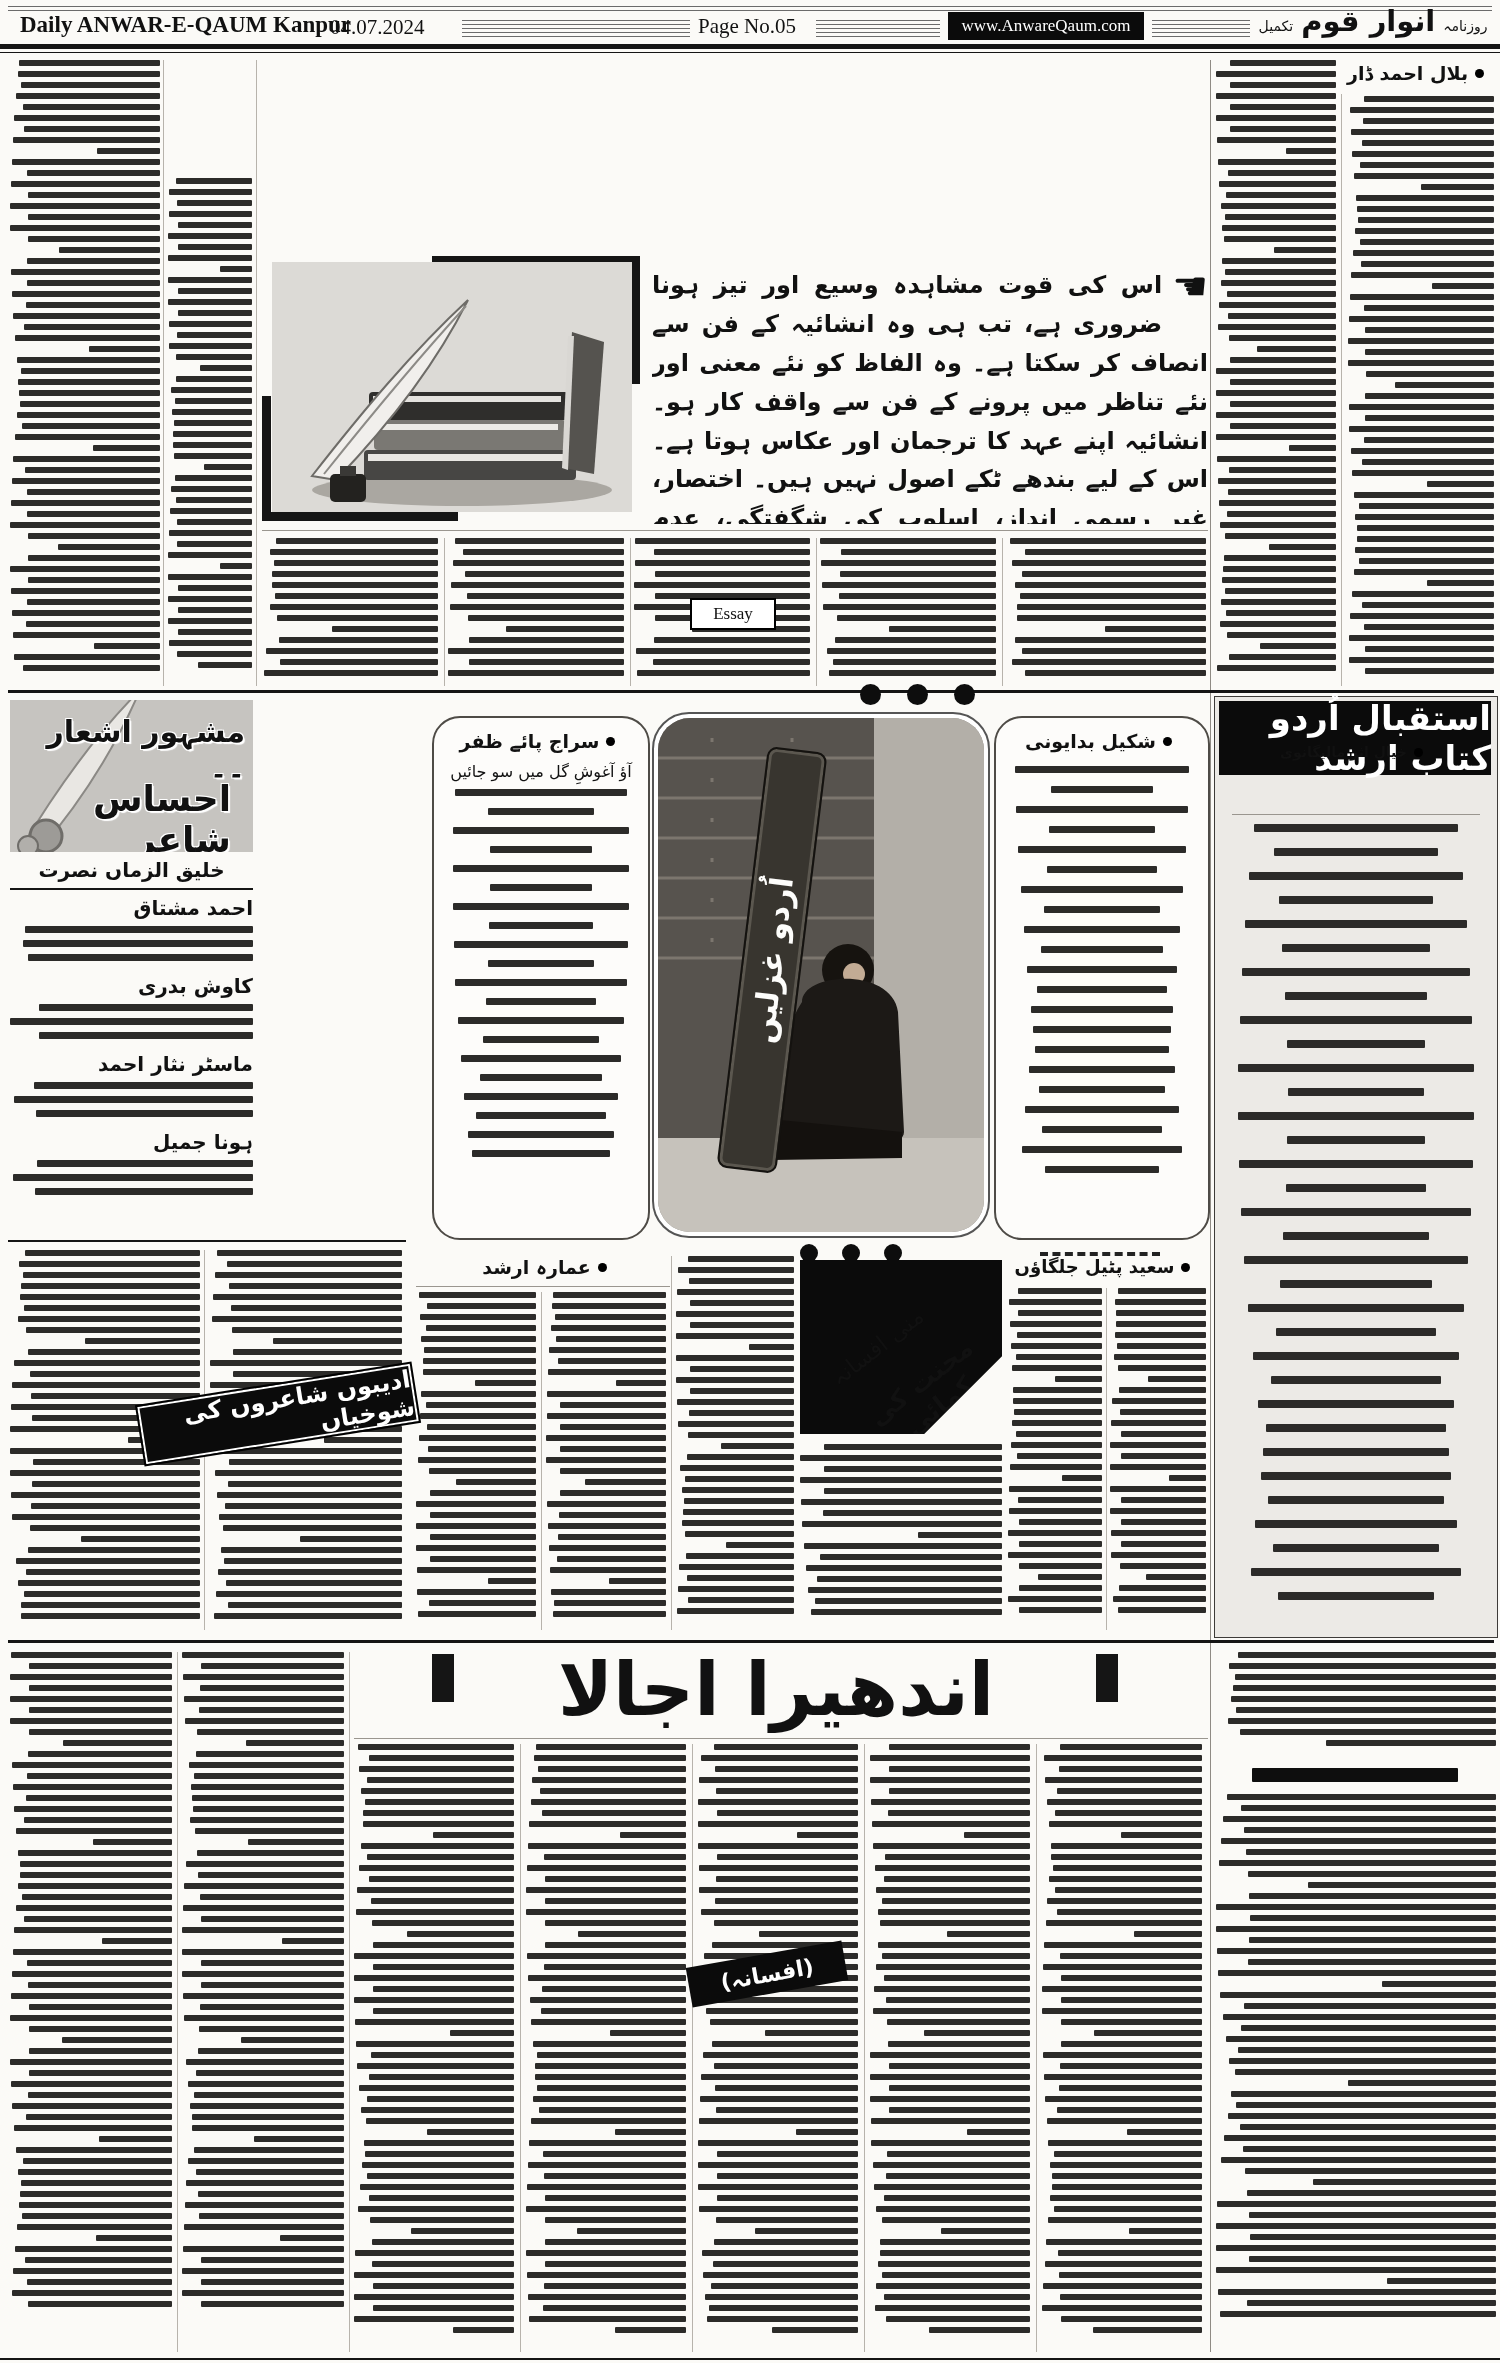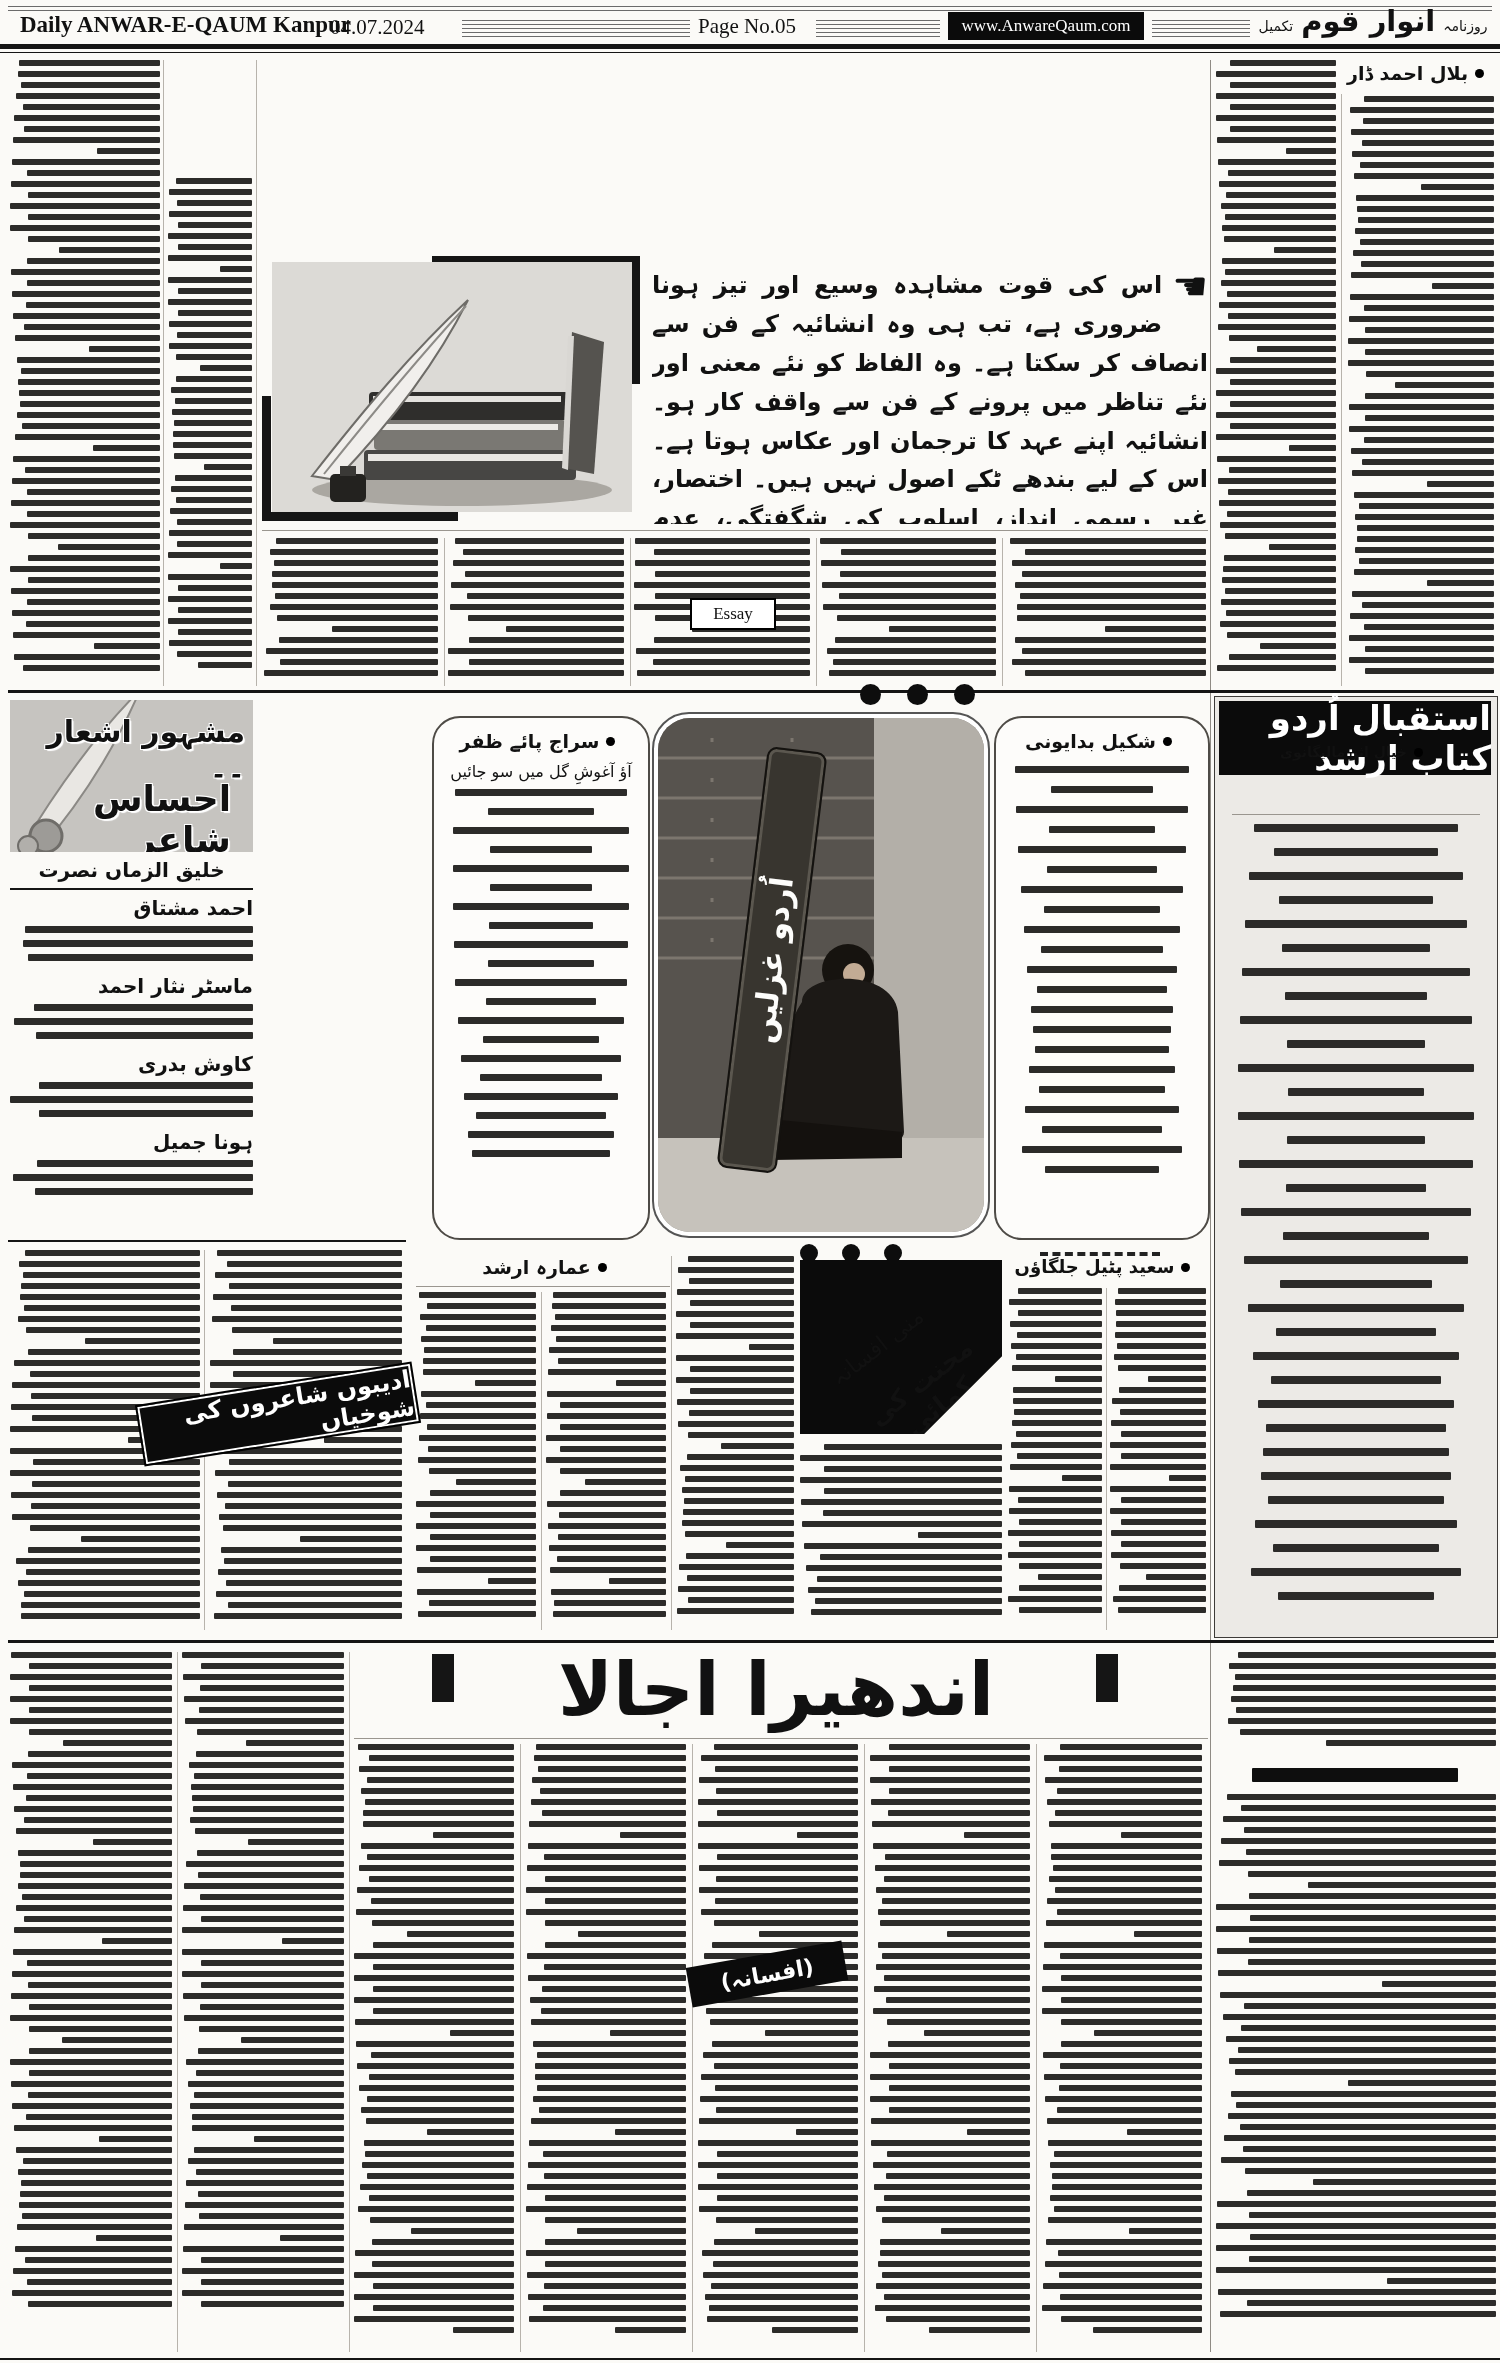--- a/index.html
+++ b/index.html
@@ -394,33 +394,33 @@
   <div class="abs" style="left:10px;top:896px;width:243px;height:342px;overflow:hidden;">
     <div class="poet">
       <div class="pname ur">احمد مشتاق</div>
       <div style="margin-top: 6px; display: flex; flex-direction: column; gap: 7px; overflow: hidden; align-items: flex-end;">
           <span class="fl" style="height: 7px; width: 93.9471%;"></span>
           <span class="fl" style="height: 7px; width: 94.6885%;"></span>
           <span class="fl" style="height: 7px; width: 92.6836%;"></span>
         </div>
     </div>
     <div class="poet">
+      <div class="pname ur">کاوش بدری</div>
+      <div style="margin-top: 6px; display: flex; flex-direction: column; gap: 7px; overflow: hidden; align-items: flex-end;">
+          <span class="fl" style="height: 7px; width: 88.0803%;"></span>
+          <span class="fl" style="height: 7px; width: 99.9901%;"></span>
+          <span class="fl" style="height: 7px; width: 88.0071%;"></span>
+        </div>
+    </div>
+    <div class="poet">
       <div class="pname ur">ماسٹر نثار احمد</div>
       <div style="margin-top: 6px; display: flex; flex-direction: column; gap: 7px; overflow: hidden; align-items: flex-end;">
           <span class="fl" style="height: 7px; width: 90.0984%;"></span>
           <span class="fl" style="height: 7px; width: 98.3627%;"></span>
           <span class="fl" style="height: 7px; width: 89.2253%;"></span>
-        </div>
-    </div>
-    <div class="poet">
-      <div class="pname ur">کاوش بدری</div>
-      <div style="margin-top: 6px; display: flex; flex-direction: column; gap: 7px; overflow: hidden; align-items: flex-end;">
-          <span class="fl" style="height: 7px; width: 88.0803%;"></span>
-          <span class="fl" style="height: 7px; width: 99.9901%;"></span>
-          <span class="fl" style="height: 7px; width: 88.0071%;"></span>
         </div>
     </div>
     <div class="poet">
       <div class="pname ur">ہونا جمیل</div>
       <div style="margin-top: 6px; display: flex; flex-direction: column; gap: 7px; overflow: hidden; align-items: flex-end;">
           <span class="fl" style="height: 7px; width: 88.8395%;"></span>
           <span class="fl" style="height: 7px; width: 98.807%;"></span>
           <span class="fl" style="height: 7px; width: 89.6006%;"></span>
         </div>
     </div>

